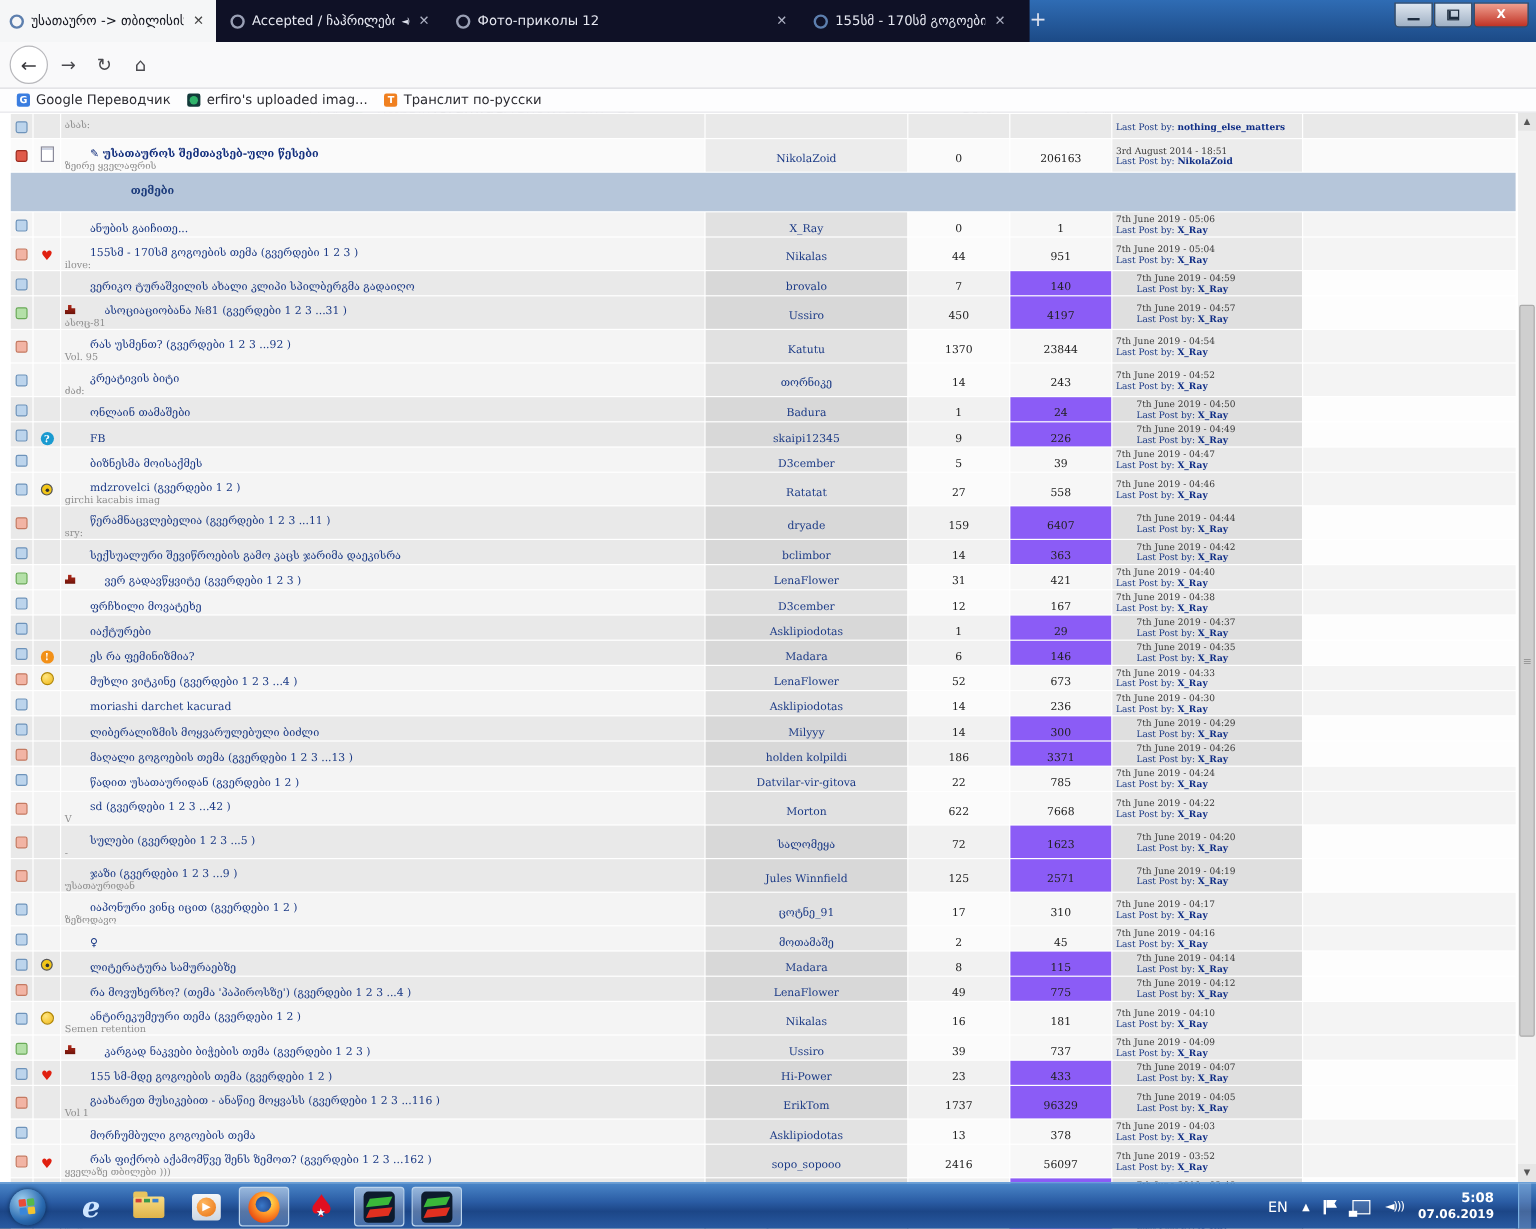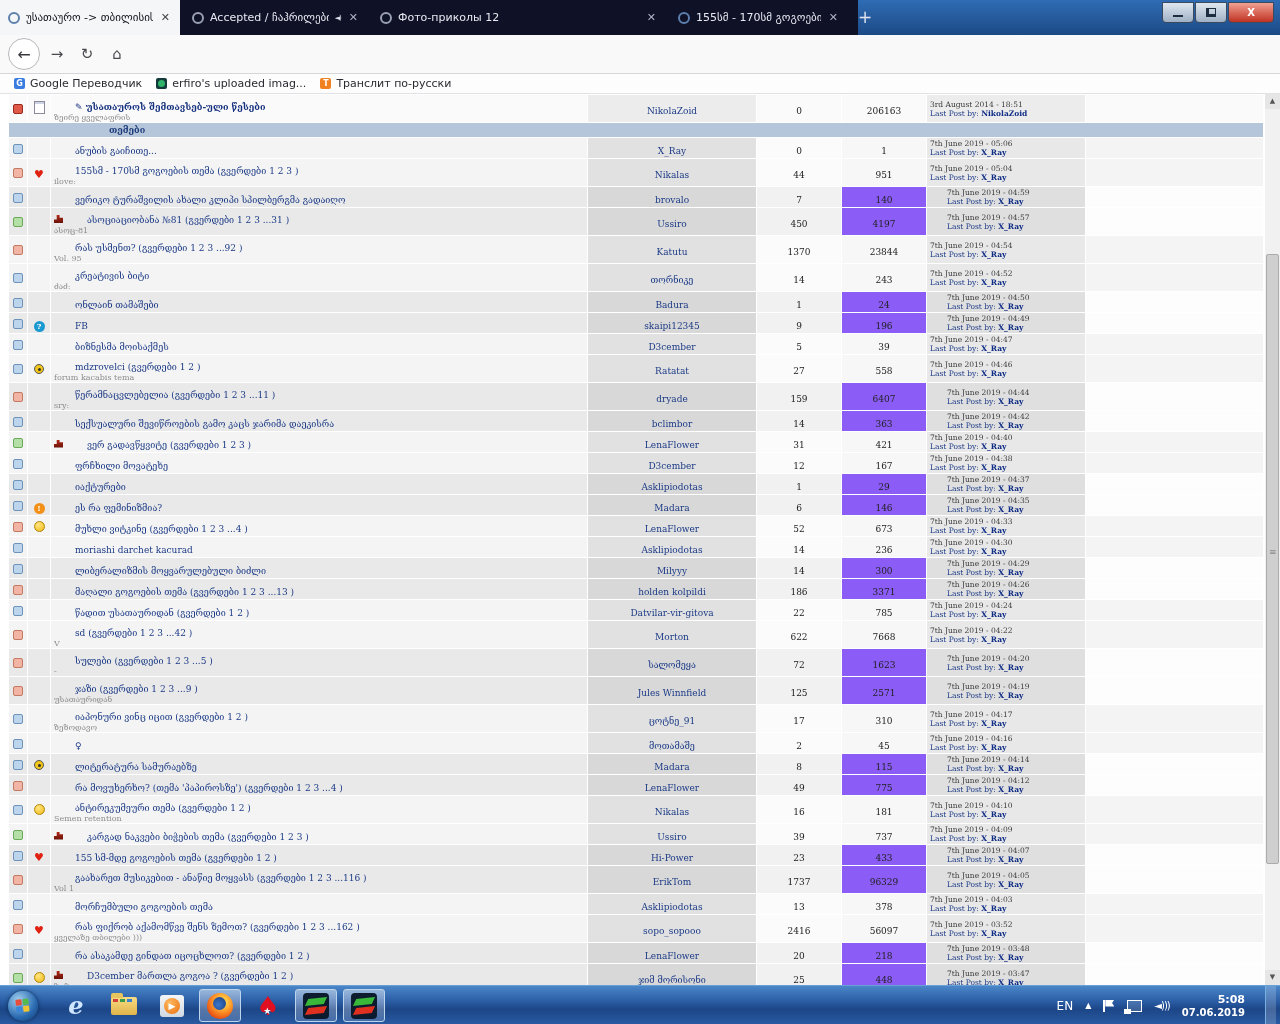--- a/index.html
+++ b/index.html
@@ -111,21 +111,21 @@
   .ic-target:after{content:"";position:absolute;left:3px;top:3px;width:3px;height:3px;border-radius:50%;background:#333;}
   .ic-warn{display:inline-block;width:11px;height:11px;border-radius:50%;background:#f29018;color:#fff;
            font-size:8px;line-height:11px;text-align:center;font-weight:bold;}
   .ic-smile{display:inline-block;width:11px;height:11px;border-radius:50%;
             background:radial-gradient(circle at 35% 30%,#ffe680,#f0b818);border:1px solid #b08606;box-sizing:border-box;}
   .ic-paper{display:inline-block;width:9px;height:11px;background:#fff;border:1px solid #8a8a9a;
             box-shadow:inset 0 2px 0 #cdd3e2;}
   .pollic{display:inline-block;width:9px;height:8px;margin-right:3px;
           background:linear-gradient(#b02a1a,#6a1208);
           clip-path:polygon(0 100%,0 55%,30% 55%,30% 0,62% 0,62% 35%,100% 35%,100% 100%);}
-  .hdr td{background:#b6c6da;color:#1b3a7a;font-size:9px;font-weight:bold;height:14px;}
+  .hdr td{background:#b6c6da;color:#1b3a7a;font-size:9px;font-weight:bold;height:32px;}
   .pinrow td{background:#fafafa;}
   .pinrow .c-auth,.pinrow .c-last{background:#ececec;}
   .pintitle{color:#14307e;font-weight:bold;font-size:9px;}
   .partial td{background:#e9e9e9;height:14px;}
   .barfull{margin:1px 0 0 8px;width:1256px;background:#b9c9dd;color:#24406e;font-size:8.5px;
            padding:3px 6px;box-sizing:border-box;}
   
   .vscroll{position:absolute;right:0;top:0;width:15px;height:891px;background:#f1f1f1;}
   .sbtn{position:absolute;left:0;width:15px;height:15px;color:#555;font-size:7px;text-align:center;line-height:15px;
         background:#e6e6e6;}
@@ -253,20 +253,34 @@
     </span>
     <span class="bk">
       <span class="bico tr">T</span>
       <span>Транслит по-русски</span>
     </span>
   </div>
 
   <div class="content">
     <table class="forum">
       <tbody>
+          <tr class="t partial">
+  <td class="c-ico1"><span class="sq blue"></span></td>
+  <td class="c-ico2"></td>
+  <td class="c-title">
+              <span class="tsub">ასას:</span>
+            </td>
+  <td class="c-auth"></td>
+            <td class="c-rep"></td>
+            <td class="c-view"></td>
+  <td class="c-last">
+              <div class="lp"><span class="by">Last Post by: </span><span class="byname">nothing_else_matters</span></div>
+            </td>
+  <td class="c-fill"></td>
+          </tr>
           <tr class="t pinrow" style="height:22px">
   <td class="c-ico1"><span class="sq pin"></span></td>
   <td class="c-ico2"><span class="ic-paper"></span></td>
   <td class="c-title"><span class="tlink pintitle">✎ უსათაუროს შემთავსებ-ული წესები</span><span class="tsub">ზეირე ყველაფრის</span></td>
   <td class="c-auth"><span class="auth">NikolaZoid</span></td>
   <td class="c-rep"><span class="num">0</span></td>
   <td class="c-view"><span class="num">206163</span></td>
   <td class="c-last">
               <div class="lp">3rd August 2014 - 18:51<br><span class="by">Last Post by: </span><span class="byname">NikolaZoid</span></div>
             </td>
@@ -358,42 +372,42 @@
               <div class="lp">7th June 2019 - 04:50<br><span class="by">Last Post by: </span><span class="byname">X_Ray</span></div>
             </td>
     <td class="c-fill"></td>
           </tr>
           <tr class="t s1">
     <td class="c-ico1"><span class="sq blue"></span></td>
     <td class="c-ico2"><span class="ic-globe">?</span></td>
     <td class="c-title"><span class="tlink">FB</span></td>
     <td class="c-auth"><span class="auth">skaipi12345</span></td>
     <td class="c-rep"><span class="num">9</span></td>
-    <td class="c-view"><span class="num">196</span></td>
+    <td class="c-view"><span class="num">226</span></td>
     <td class="c-last">
               <div class="lp">7th June 2019 - 04:49<br><span class="by">Last Post by: </span><span class="byname">X_Ray</span></div>
             </td>
     <td class="c-fill"></td>
           </tr>
           <tr class="t s0">
     <td class="c-ico1"><span class="sq blue"></span></td>
     <td class="c-ico2"></td>
     <td class="c-title"><span class="tlink">ბიზნესმა მოისაქმეს</span></td>
     <td class="c-auth"><span class="auth">D3cember</span></td>
     <td class="c-rep"><span class="num">5</span></td>
     <td class="c-view"><span class="num">39</span></td>
     <td class="c-last">
               <div class="lp">7th June 2019 - 04:47<br><span class="by">Last Post by: </span><span class="byname">X_Ray</span></div>
             </td>
     <td class="c-fill"></td>
           </tr>
           <tr class="t s0">
     <td class="c-ico1"><span class="sq blue"></span></td>
     <td class="c-ico2"><span class="ic-target"></span></td>
-    <td class="c-title"><span class="tlink">mdzrovelci (გვერდები 1 2 )</span><span class="tsub">forum kacabis tema</span></td>
+    <td class="c-title"><span class="tlink">mdzrovelci (გვერდები 1 2 )</span><span class="tsub">girchi kacabis imag</span></td>
     <td class="c-auth"><span class="auth">Ratatat</span></td>
     <td class="c-rep"><span class="num">27</span></td>
     <td class="c-view"><span class="num">558</span></td>
     <td class="c-last">
               <div class="lp">7th June 2019 - 04:46<br><span class="by">Last Post by: </span><span class="byname">X_Ray</span></div>
             </td>
     <td class="c-fill"></td>
           </tr>
           <tr class="t s1">
     <td class="c-ico1"><span class="sq red"></span></td>

